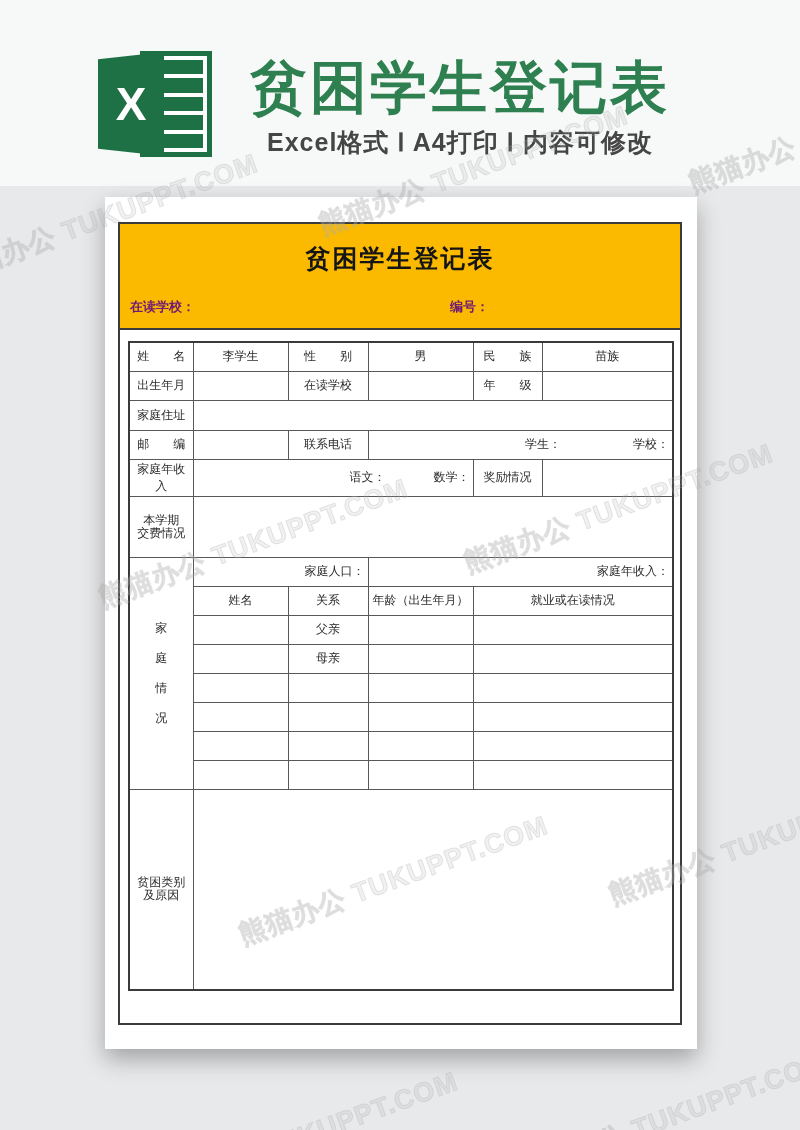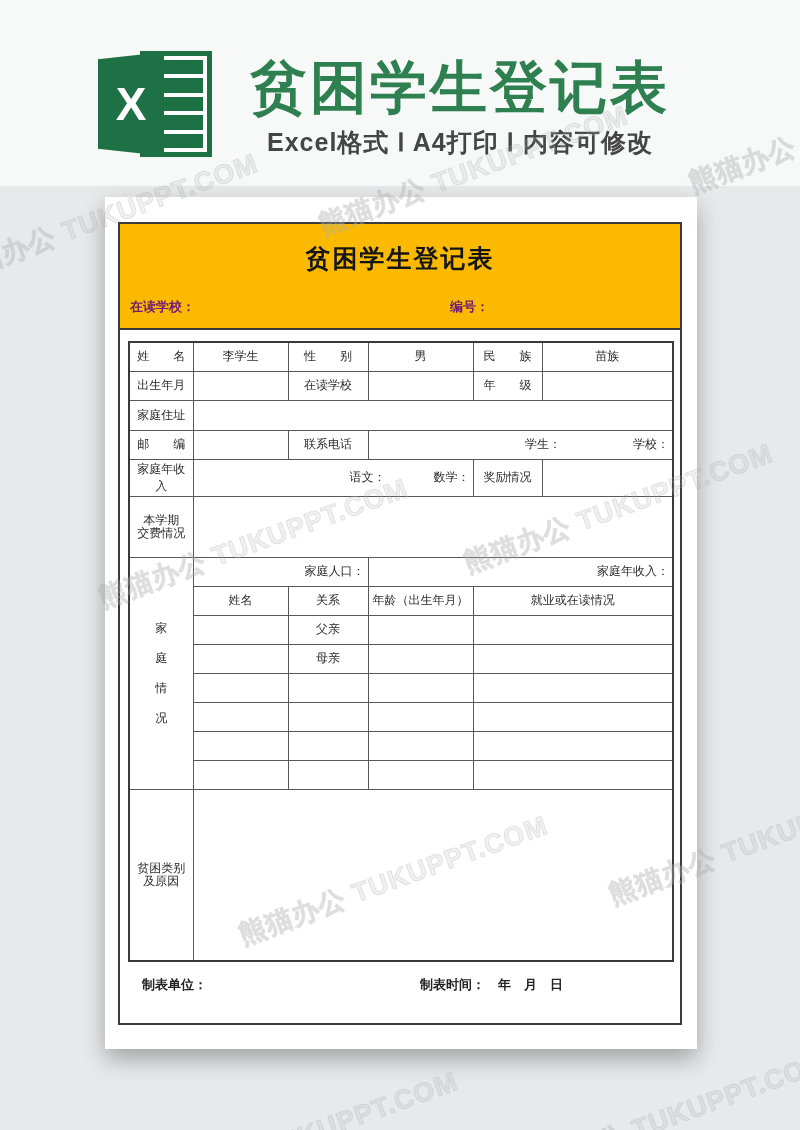--- a/index.html
+++ b/index.html
@@ -114,21 +114,21 @@
     padding: 1px 3px;
     overflow: hidden;
   }
   table.form td.left { text-align: right; padding-left: 6px; }
   td.pre { white-space: pre-line; line-height: 13px; }
   td.vert { white-space: pre-line; line-height: 30px; font-size: 13px; }
   tr.h29 { height: 29px; }
   tr.h30 { height: 30px; }
   tr.h28 { height: 28px; }
   tr.h61 { height: 61px; }
-  tr.h171 { height: 172px; }
+  tr.h171 { height: 201px; }
 
   
   .form-footer { position: absolute; left: 0; top: 752px; width: 100%; height: 30px; }
   .ff-item { position: absolute; font-size: 13px; font-weight: bold; color: #222; }
   .ff-unit { left: 22px; }
   .ff-time { left: 300px; }
 </style>
 </head>
 <body>
 
@@ -283,19 +283,15 @@
       </tr>
 
       <tr class="h171">
         <td class="pre">贫困类别
 及原因</td>
         <td colspan="5"></td>
       </tr>
     </tbody>
       </table>
 
-    <div class="form-footer">
-      <span class="ff-item ff-unit">制表单位：</span>
-      <span class="ff-item ff-time">制表时间：　年　月　日</span>
-    </div>
 
   </div>
 </div>
 
 </body></html>

